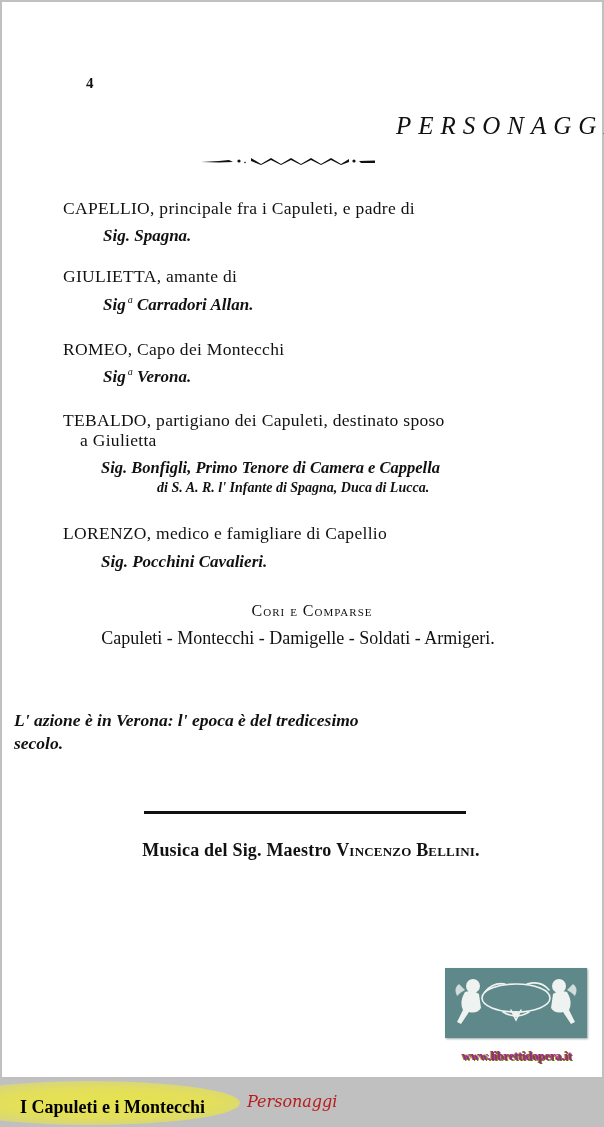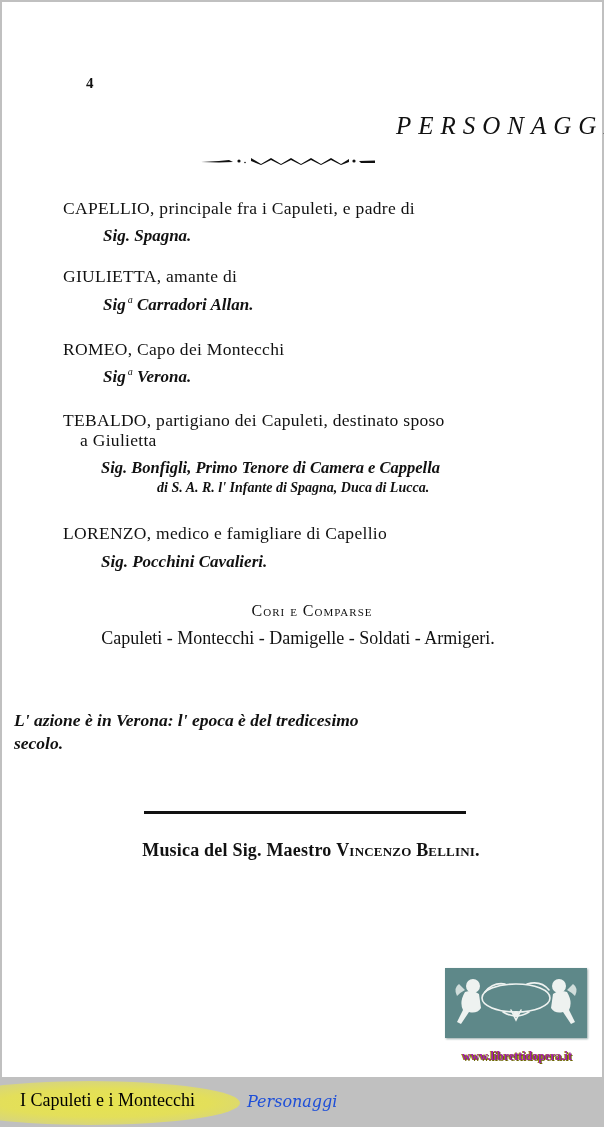--- a/index.html
+++ b/index.html
@@ -40,25 +40,25 @@
   }
   .footer {
     position: absolute; left: 0; top: 1077px; width: 604px; height: 50px; background: #c0c0c0;
   }
   .footer-glow {
     position: absolute; left: -60px; top: 4px; width: 300px; height: 44px;
     border-radius: 50%;
     background: radial-gradient(ellipse at 55% 50%, #e6e34f 0%, #e3df5a 45%, #d8d67a 70%, rgba(192,192,192,0) 100%);
   }
   .footer-title {
-    position: absolute; left: 20px; top: 13px; font-size: 18px; font-weight: normal; color: #000;
+    position: absolute; left: 20px; top: 20px; font-size: 18px; font-weight: bold; color: #000;
     font-family: "Liberation Serif", serif;
   }
   .footer-section {
-    position: absolute; left: 247px; top: 13px; font-size: 18px; font-style: italic; color: #1d4ed8;
+    position: absolute; left: 247px; top: 13px; font-size: 18px; font-style: italic; color: #b91c1c;
     font-family: "DejaVu Serif", serif; font-size: 16px; top: 15px;
   }
 </style>
 </head>
 <body>
 
 <div class="page">
 
   <div class="abs page-number">4</div>
 

